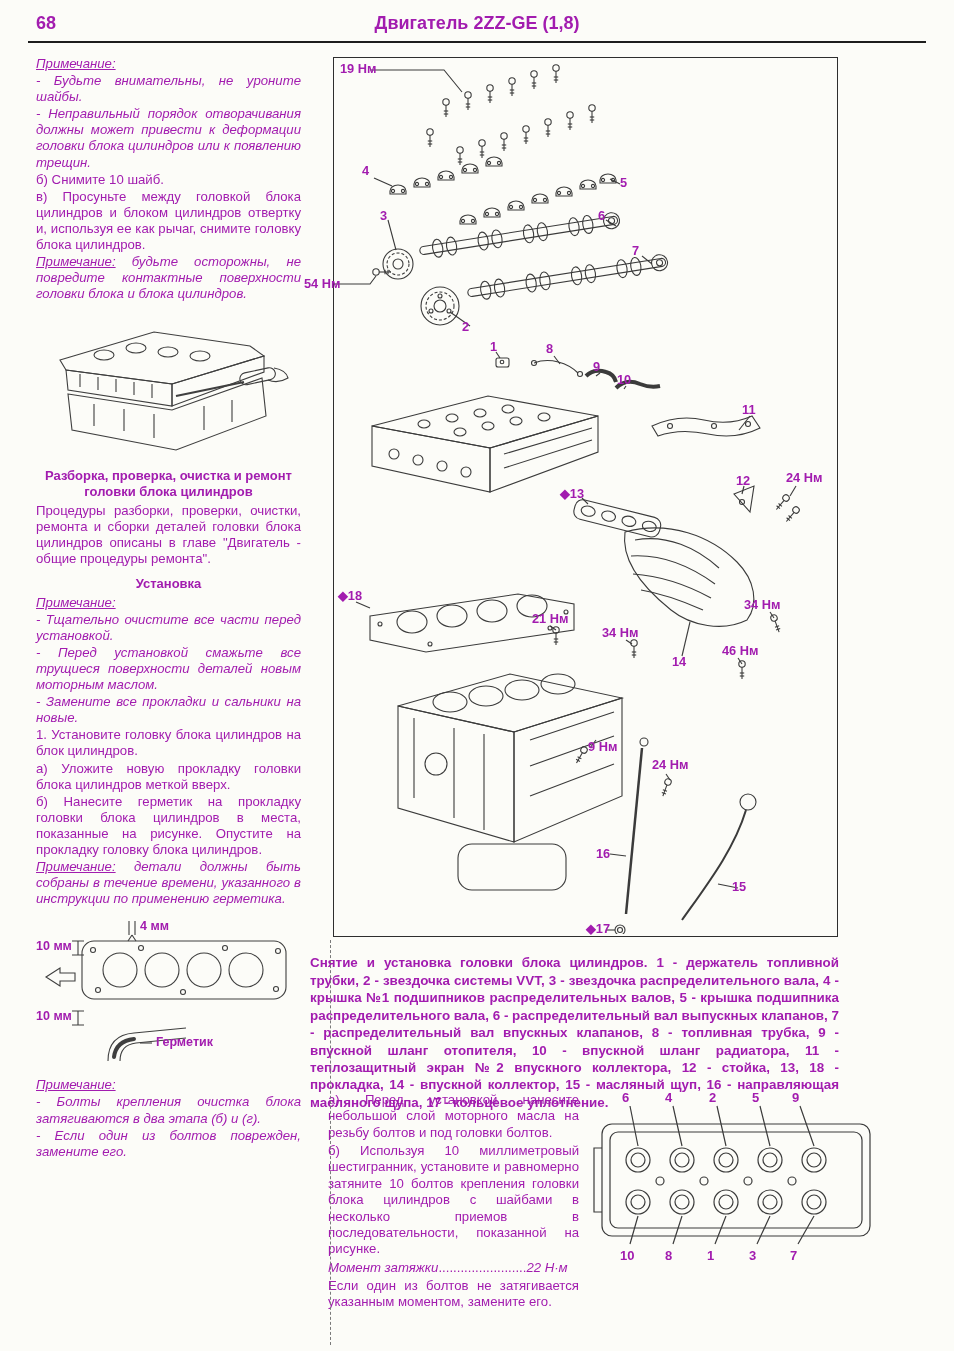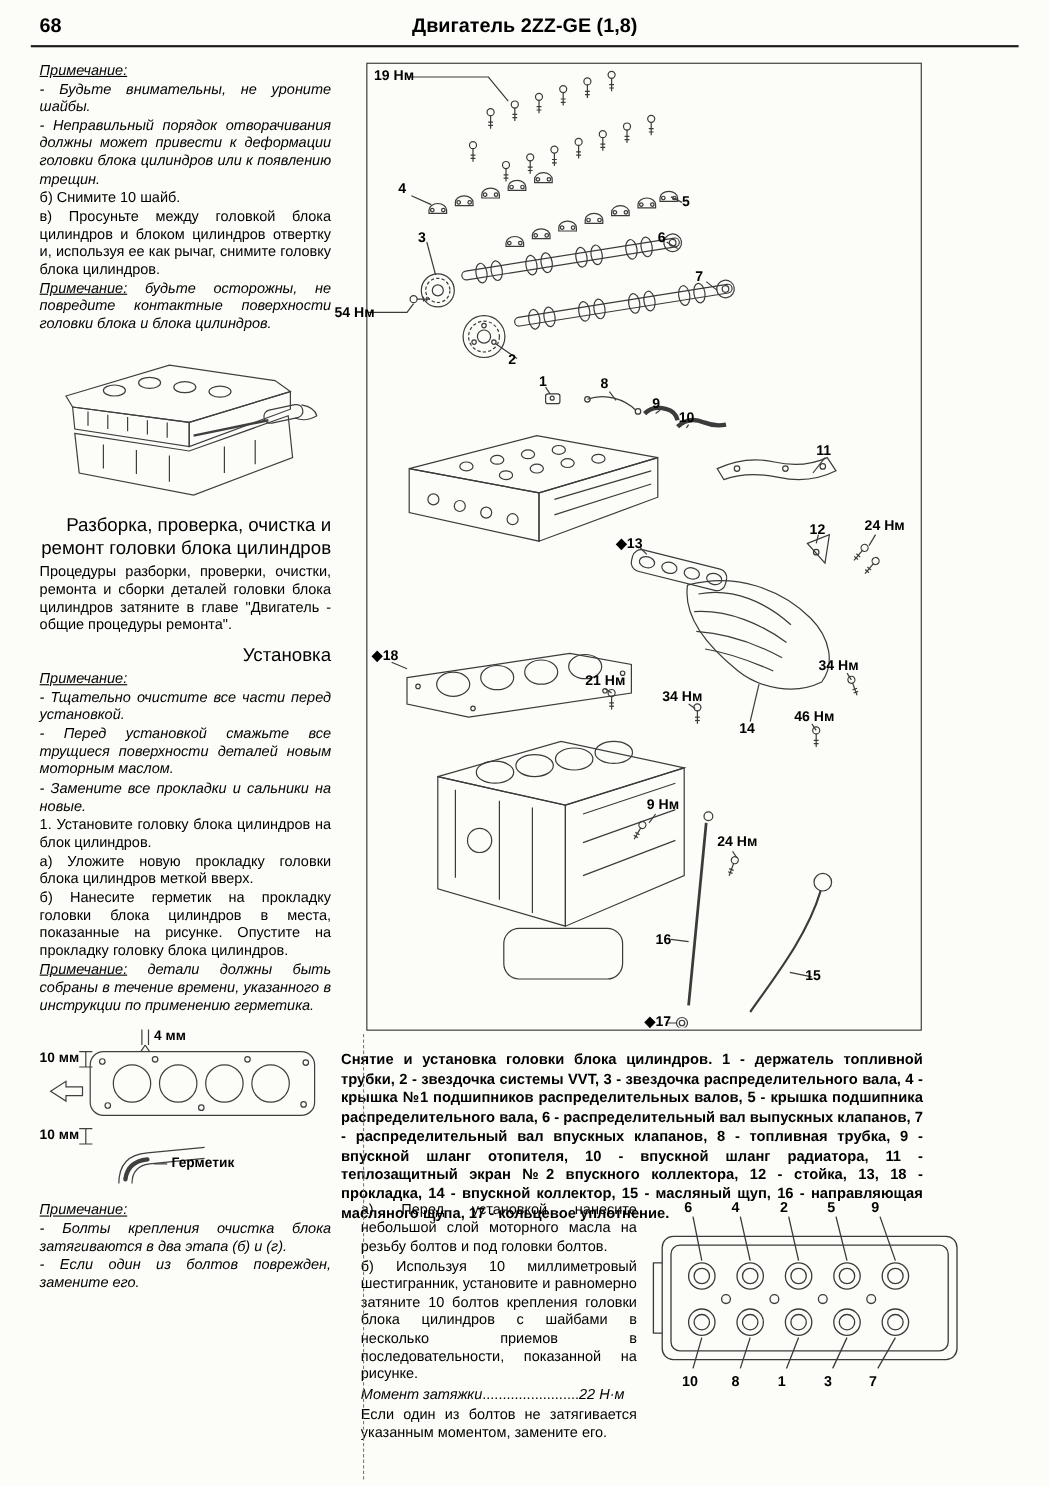--- a/index.html
+++ b/index.html
@@ -1,25 +1,25 @@
 <!DOCTYPE html>
 <html><head>
 <meta charset="utf-8">
 <style>
   html,body{margin:0;padding:0;}
   body{background:#d9d9d5;font-family:"Liberation Sans",sans-serif;}
-  .page{position:relative;width:954px;height:1351px;background:#fcfcf8;color:#000000;margin:0 auto;overflow:hidden;}
+  .page{position:relative;width:954px;height:1351px;background:#fcfcf8;color:#a21caf;margin:0 auto;overflow:hidden;}
   .page-num{position:absolute;left:36px;top:13px;font-size:18px;font-weight:bold;}
   .page-title{position:absolute;left:0;right:0;top:13px;text-align:center;font-size:18px;font-weight:bold;}
   .hdr-rule{position:absolute;left:28px;right:28px;top:41px;border-top:2px solid #1d1d1d;}
   .col-left{position:absolute;left:36px;top:56px;width:265px;font-size:13.2px;line-height:1.22;}
   .col-left p{margin:0 0 1px;text-align:justify;}
   .u-it{font-style:italic;text-decoration:underline;}
   .it{font-style:italic;}
-  .sec-h{font-size:17px;font-weight:normal;line-height:1.2;margin:9px 0 3px;text-align:right;}
+  .sec-h{font-size:13px;font-weight:bold;line-height:1.2;margin:9px 0 3px;text-align:center;}
   .fig{position:relative;margin:10px 0;text-align:right;}
   .fig svg{display:block;}
   .fig-label{position:absolute;font-size:12.5px;font-weight:bold;white-space:nowrap;}
   .diagram-box{position:absolute;left:333px;top:57px;width:503px;height:878px;border:1px solid #2e2e2e;}
   .diagram-box svg{position:absolute;left:0;top:0;}
   .dlab,.dnum{position:absolute;font-size:12.8px;font-weight:bold;white-space:nowrap;}
   .caption{position:absolute;left:310px;top:941px;width:529px;font-size:13.4px;font-weight:bold;line-height:1.3;text-align:justify;}
   .bottom-mid{position:absolute;left:312px;top:1092px;width:251px;font-size:13.2px;line-height:1.24;margin-left:16px;}
   .bottom-mid p{margin:0 0 2px;text-align:justify;}
   .seq-fig{position:absolute;left:586px;top:1090px;width:300px;height:178px;}
@@ -57,21 +57,21 @@
           <path d="M140,84 L208,70" stroke-width="2.2"></path>
           <rect x="204" y="62" width="36" height="12" rx="6" transform="rotate(-12 204 68)"></rect>
           <path d="M238,56 q12,2 14,10 q-10,6 -20,2"></path>
           <path d="M32,82 L136,98 L226,66 L230,104 L140,138 L36,118 Z"></path>
           <path d="M58,92 v22 M88,97 v22 M118,102 v24 M168,118 v-24 M196,110 v-22"></path>
         </g>
       </svg>
     </div>
 
     <h3 class="sec-h">Разборка, проверка, очистка и ремонт головки блока цилиндров</h3>
-    <p>Процедуры разборки, проверки, очистки, ремонта и сборки деталей головки блока цилиндров затяните в главе "Двигатель - общие процедуры ремонта".</p>
+    <p>Процедуры разборки, проверки, очистки, ремонта и сборки деталей головки блока цилиндров описаны в главе "Двигатель - общие процедуры ремонта".</p>
 
     <h3 class="sec-h">Установка</h3>
     <p><span class="u-it">Примечание:</span></p>
     <p class="it">- Тщательно очистите все части перед установкой.</p>
     <p class="it">- Перед установкой смажьте все трущиеся поверхности деталей новым моторным маслом.</p>
     <p class="it">- Замените все прокладки и сальники на новые.</p>
     <p>1. Установите головку блока цилиндров на блок цилиндров.</p>
     <p>а) Уложите новую прокладку головки блока цилиндров меткой вверх.</p>
     <p>б) Нанесите герметик на прокладку головки блока цилиндров в места, показанные на рисунке. Опустите на прокладку головку блока цилиндров.</p>
     <p><span class="u-it">Примечание:</span> <span class="it">детали должны быть собраны в течение времени, указанного в инструкции по применению герметика.</span></p>
@@ -322,21 +322,21 @@
       </g>
     </svg>
 
     <span class="dlab" style="left:6px;top:3px">19 Нм</span>
     <span class="dlab" style="left:-30px;top:218px">54 Нм</span>
     <span class="dlab" style="left:452px;top:412px">24 Нм</span>
     <span class="dlab" style="left:410px;top:539px">34 Нм</span>
     <span class="dlab" style="left:268px;top:567px">34 Нм</span>
     <span class="dlab" style="left:198px;top:553px">21 Нм</span>
     <span class="dlab" style="left:388px;top:585px">46 Нм</span>
-    <span class="dlab" style="left:254px;top:665px">9 Нм</span>
+    <span class="dlab" style="left:254px;top:681px">9 Нм</span>
     <span class="dlab" style="left:318px;top:699px">24 Нм</span>
 
     <span class="dnum" style="left:156px;top:281px">1</span>
     <span class="dnum" style="left:128px;top:261px">2</span>
     <span class="dnum" style="left:46px;top:150px">3</span>
     <span class="dnum" style="left:28px;top:105px">4</span>
     <span class="dnum" style="left:286px;top:117px">5</span>
     <span class="dnum" style="left:264px;top:150px">6</span>
     <span class="dnum" style="left:298px;top:185px">7</span>
     <span class="dnum" style="left:212px;top:283px">8</span>

